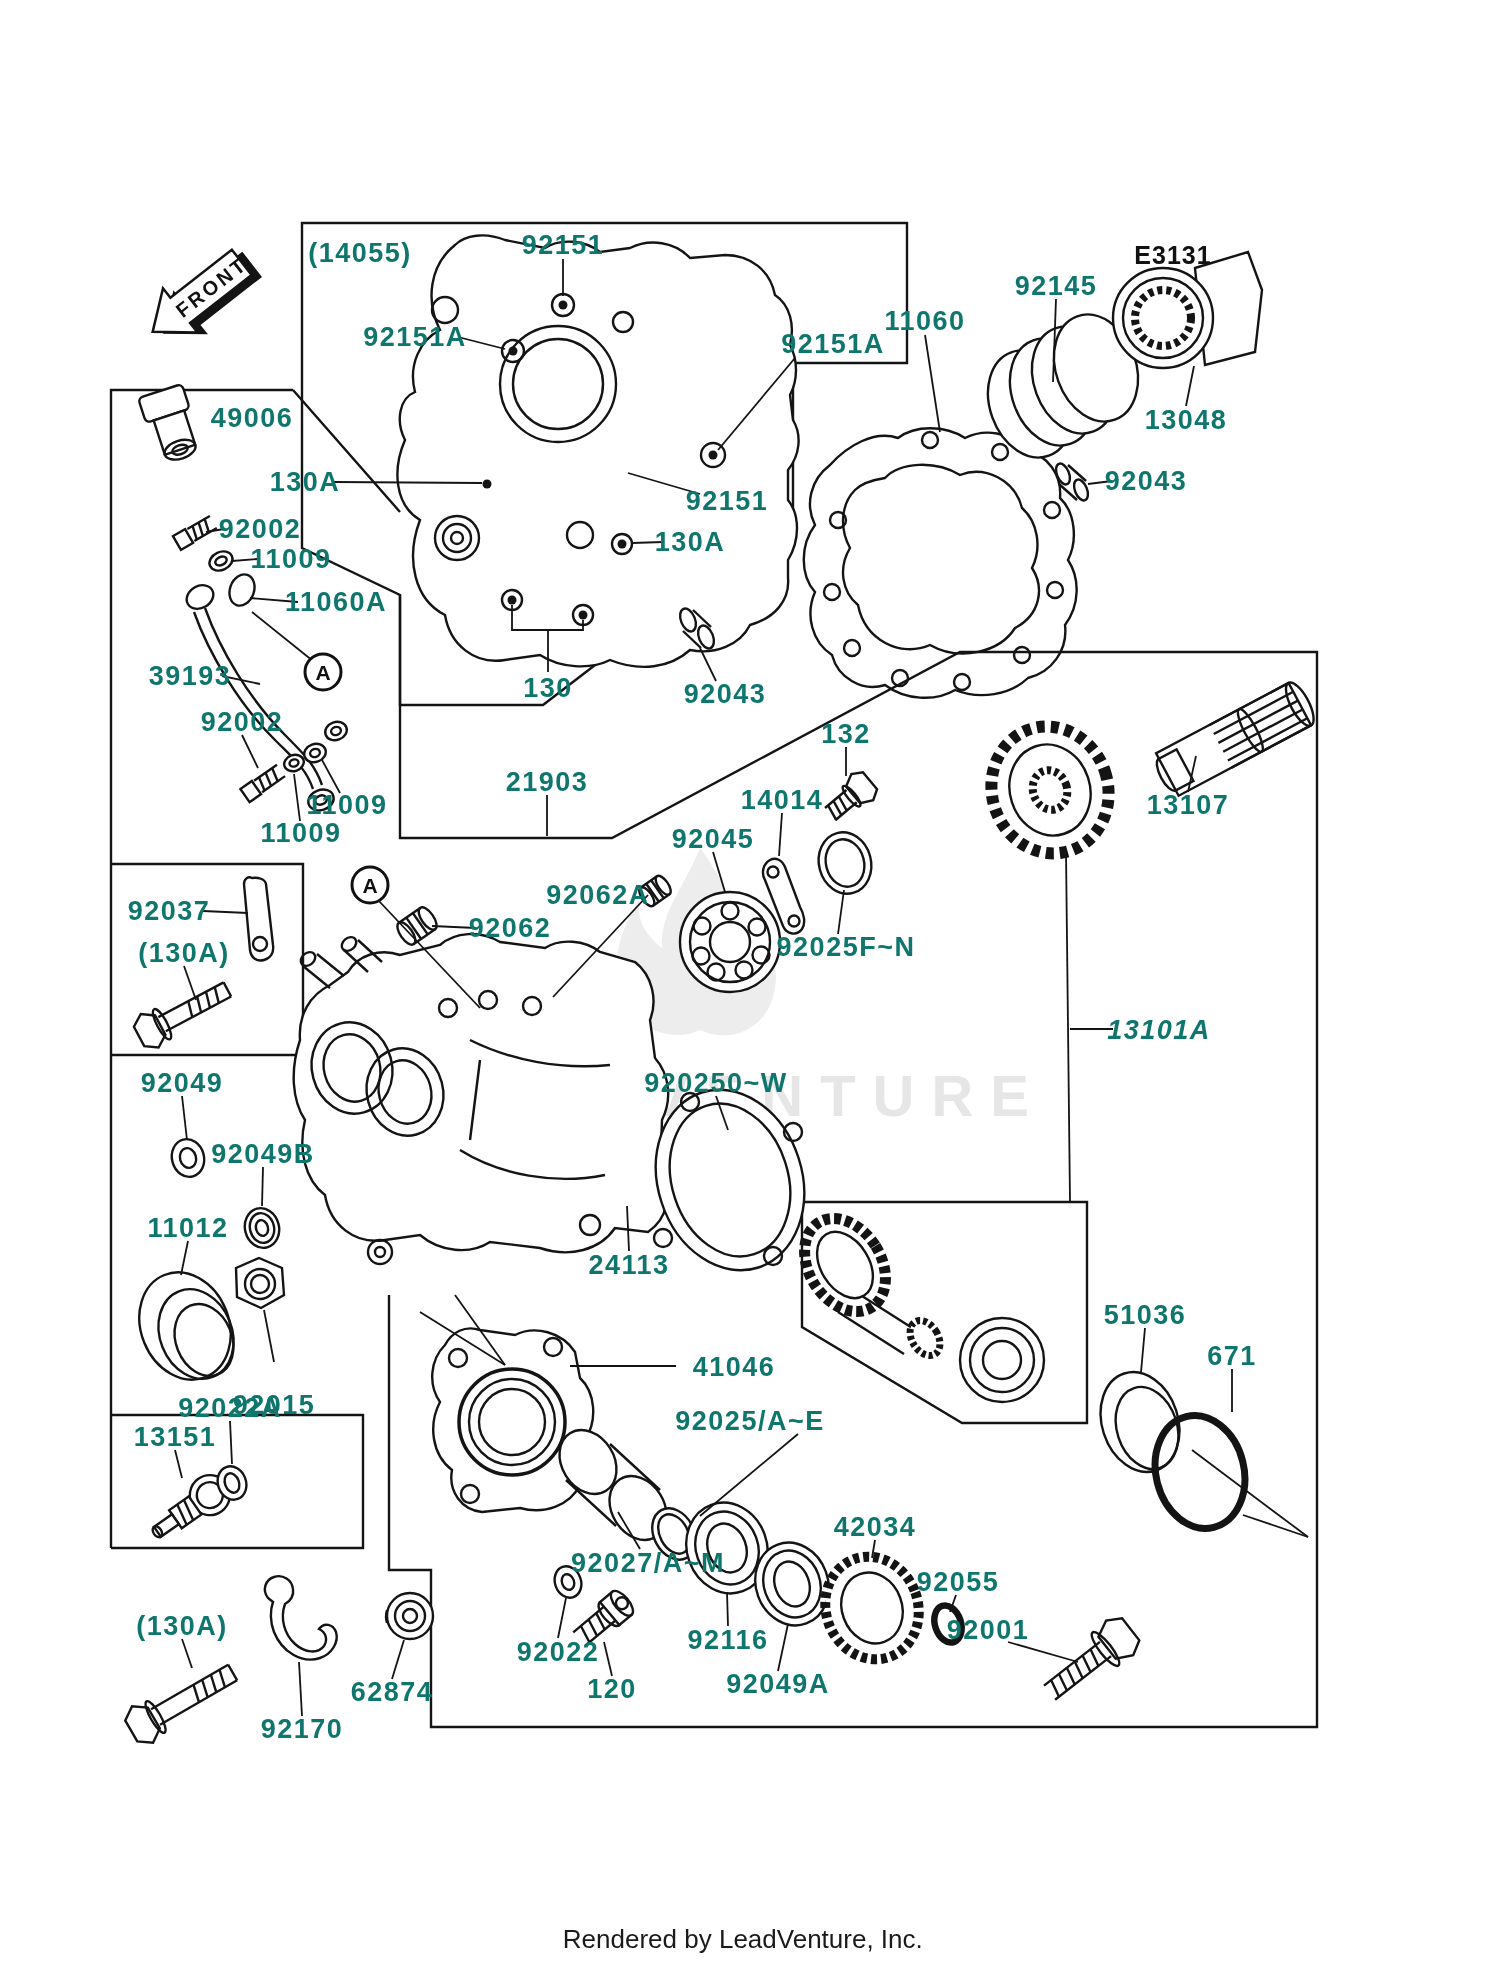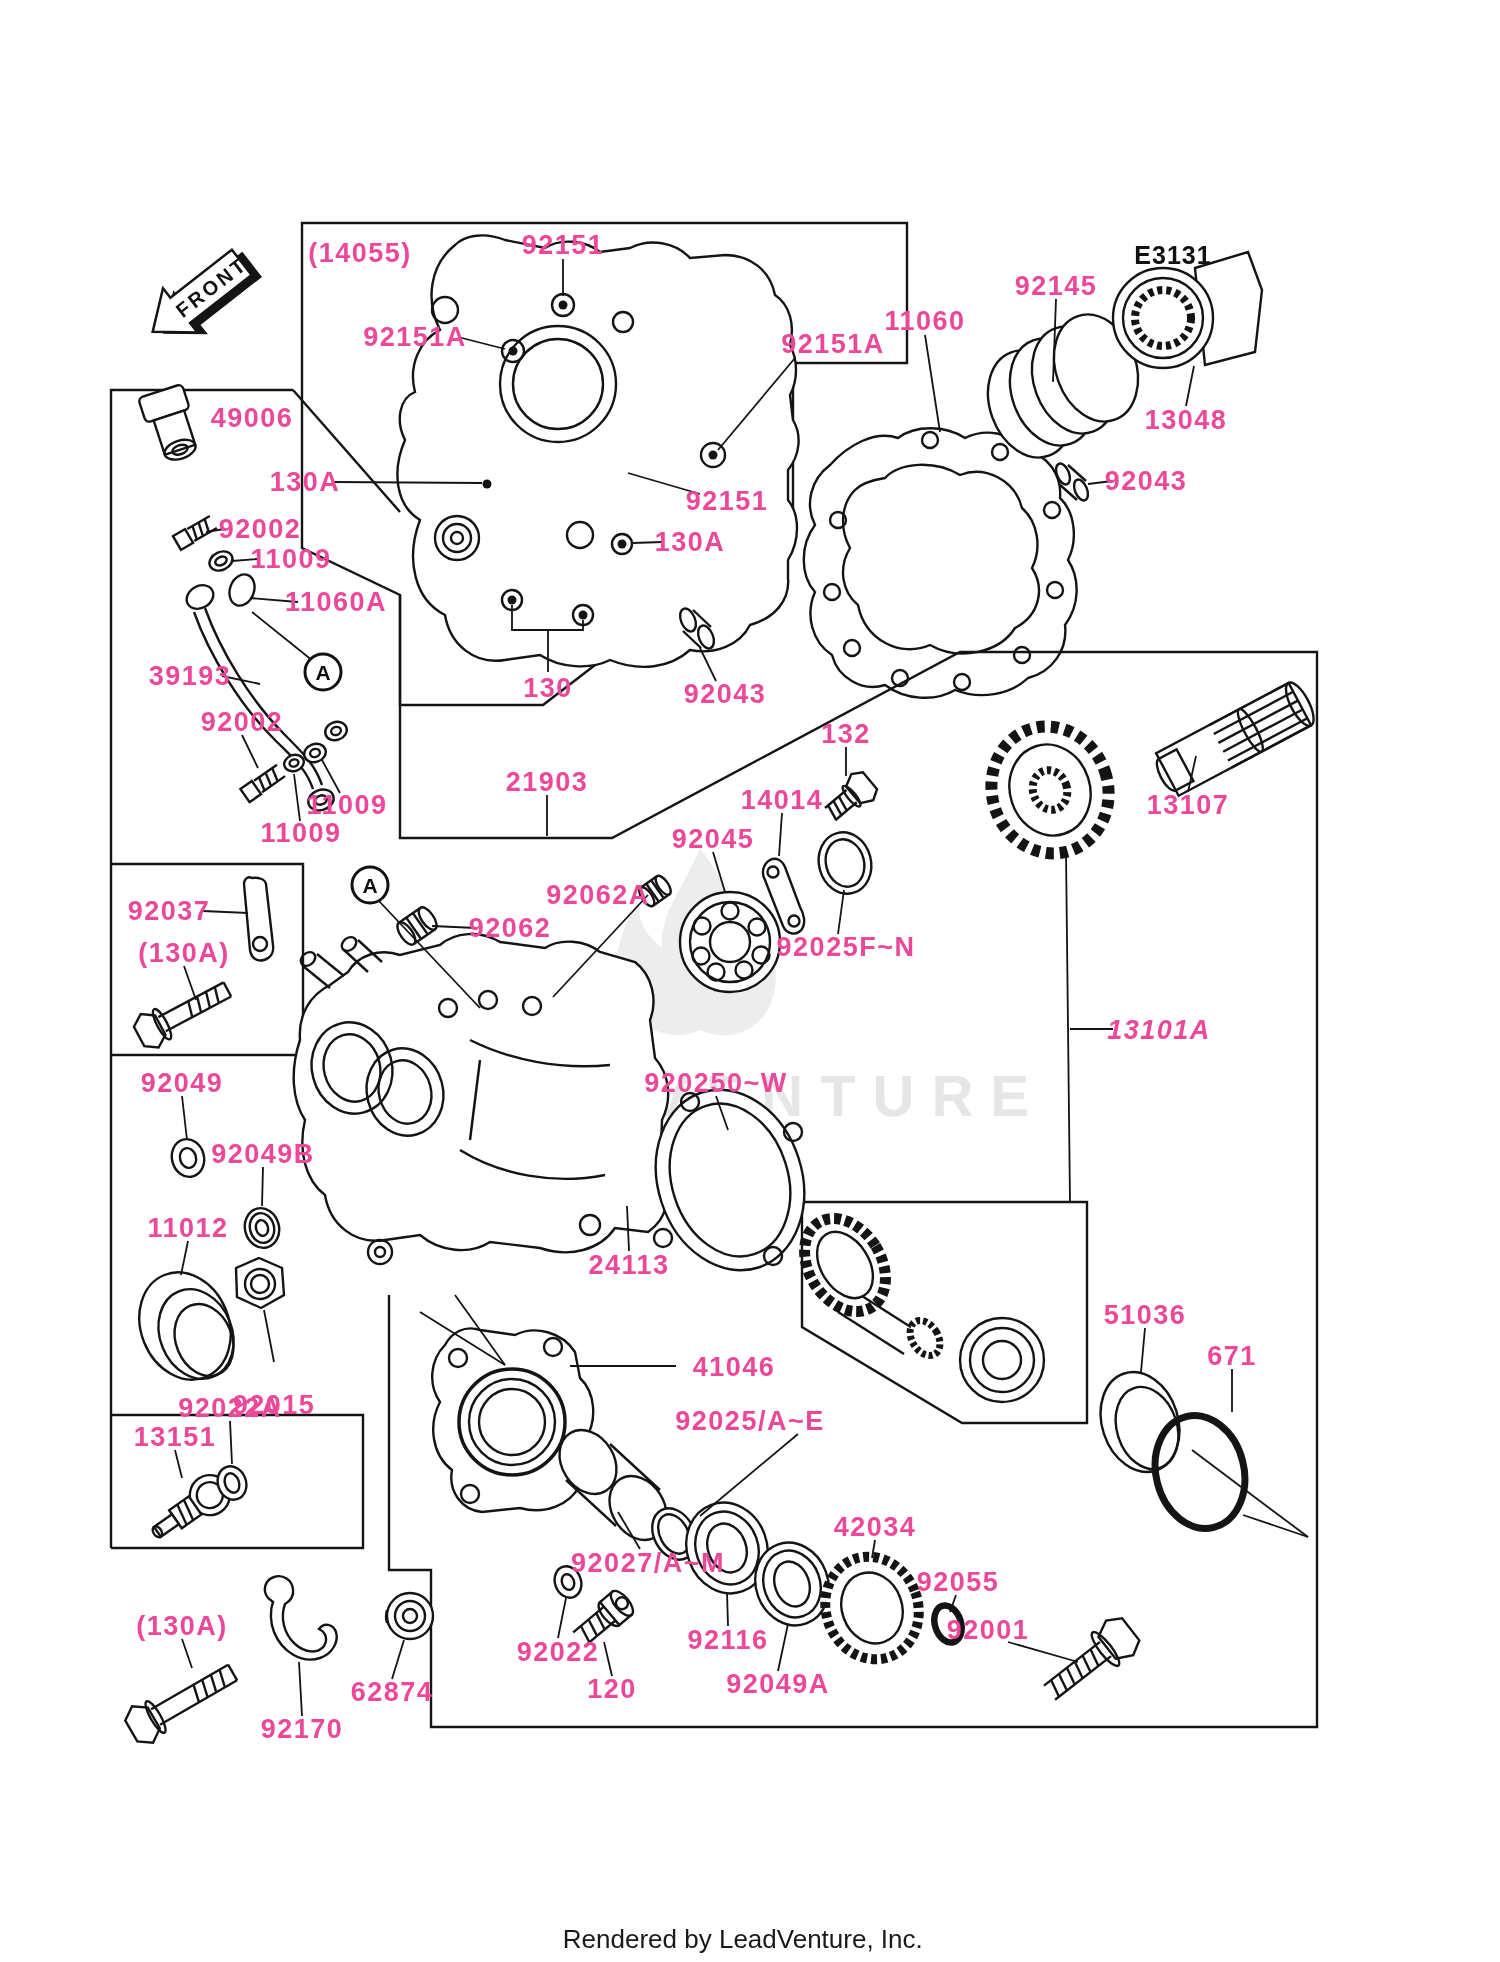--- a/index.html
+++ b/index.html
@@ -2,21 +2,21 @@
 <html><head>
 <meta charset="utf-8">
 <style>
   html,body{margin:0;padding:0;background:#ffffff;}
   #page{position:relative;width:1500px;height:1962px;background:#fff;overflow:hidden;
         font-family:"Liberation Sans",sans-serif;}
   #diagram-svg{position:absolute;left:0;top:0;}
   #labels-layer{position:absolute;left:0;top:0;width:100%;height:100%;}
   .plabel{position:absolute;transform:translate(-50%,-50%);
           font:bold 27px "Liberation Sans",sans-serif;letter-spacing:1.5px;
-          color:#ec4899;white-space:nowrap;}
+          color:#0f766e;white-space:nowrap;}
   .code-label{position:absolute;transform:translate(-50%,-50%);
           font:bold 25px "Liberation Sans",sans-serif;letter-spacing:1px;color:#111;}
   .callout{position:absolute;width:33px;height:33px;border:3px solid #111;border-radius:50%;
           transform:translate(-50%,-50%);display:flex;align-items:center;justify-content:center;
           font:bold 21px "Liberation Sans",sans-serif;color:#111;background:#fff;}
   .footer{position:absolute;left:50%;top:1924px;transform:translateX(-52%);
           font:26px "Liberation Sans",sans-serif;color:#1a1a1a;letter-spacing:0px;}
 </style>
 </head>
 <body>

